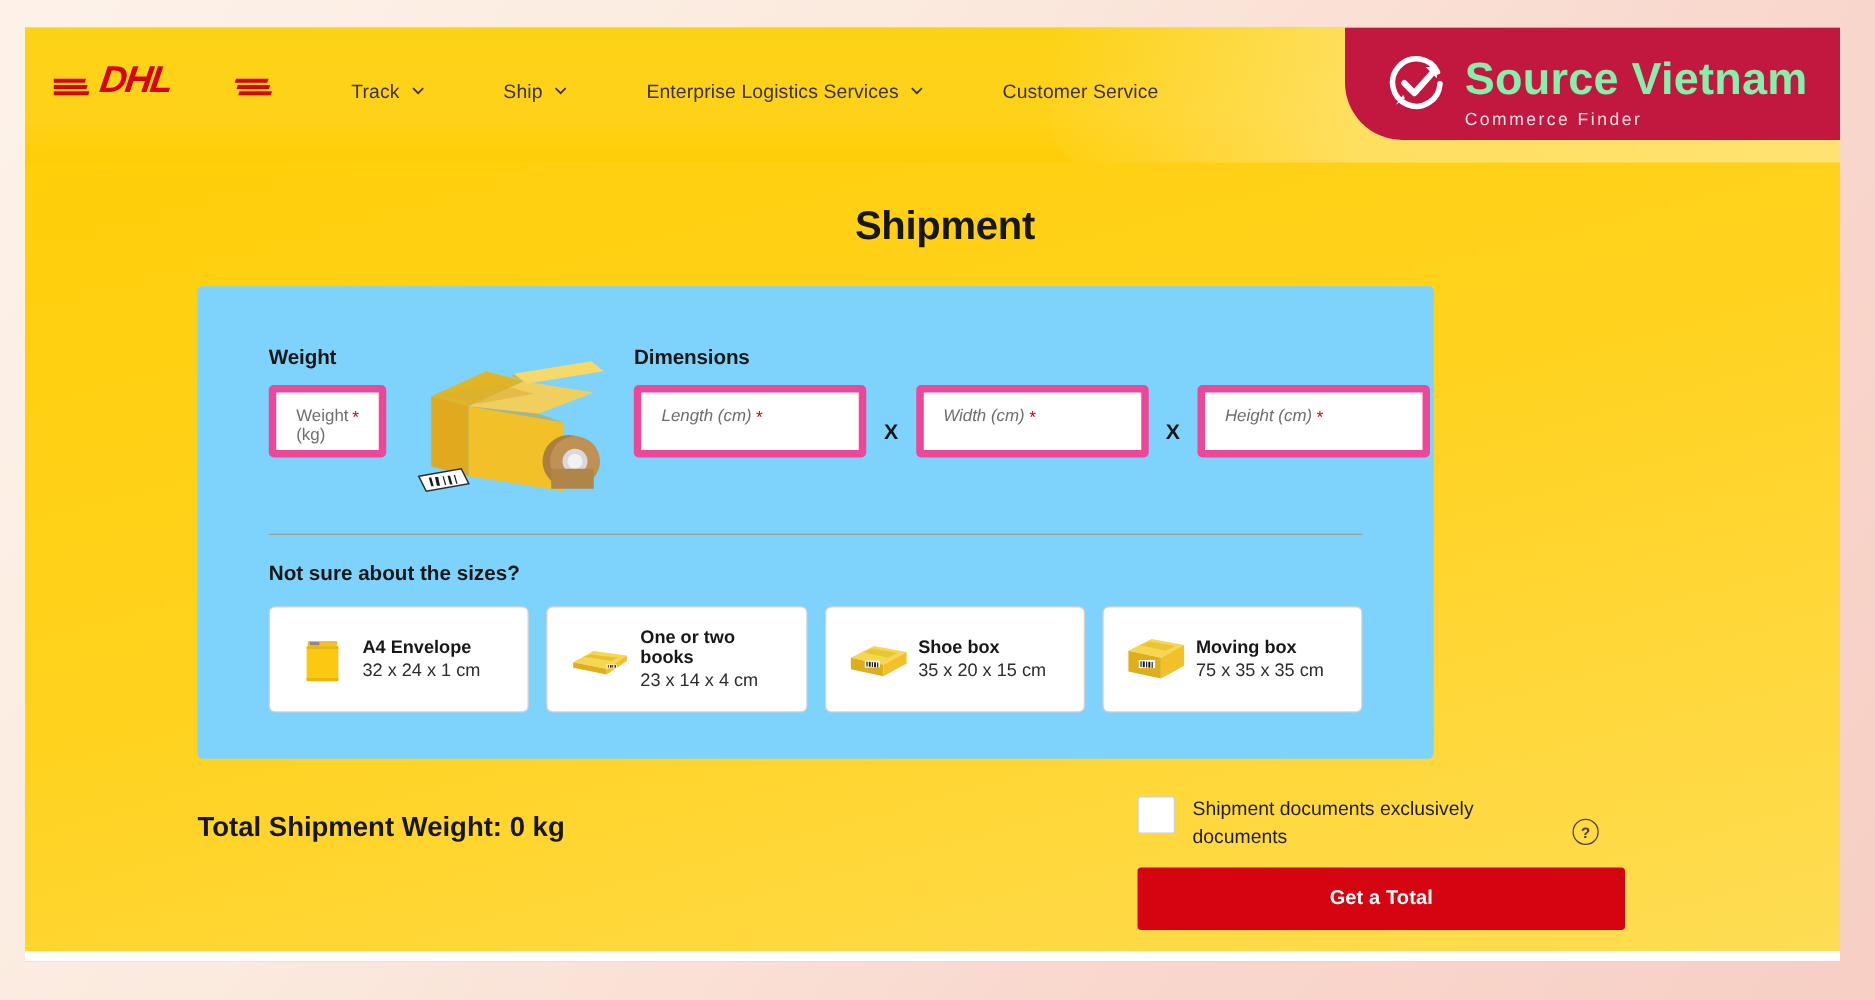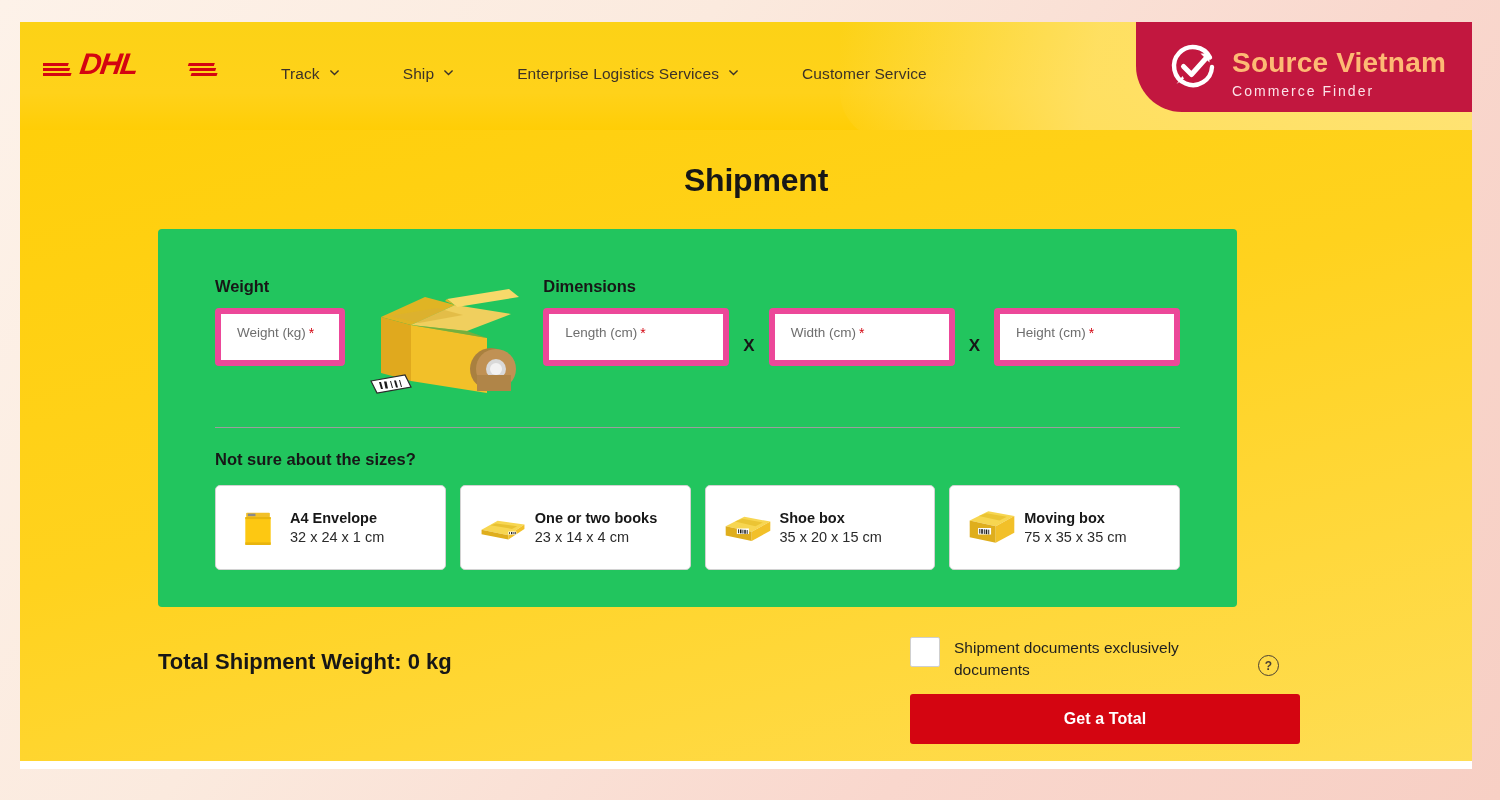--- a/index.html
+++ b/index.html
@@ -119,22 +119,22 @@
     background: #c2173f;
     border-bottom-left-radius: 46px;
     display: flex;
     align-items: center;
     gap: 14px;
     z-index: 8;
   }
   .sv-mark { width: 48px; height: 48px; flex: 0 0 auto; }
   .sv-text { display: flex; flex-direction: column; line-height: 1; }
   .sv-title {
-    color: #fdba74;
-    font-size: 28px;
+    color: #86efac;
+    font-size: 36px;
     font-weight: bold;
     letter-spacing: .2px;
     margin-top: 13px;
   }
   .sv-sub {
     color: #fbe3e8;
     font-size: 14px;
     letter-spacing: 2.0px;
     margin-top: 7px;
   }
@@ -152,23 +152,23 @@
     letter-spacing: -.2px;
     z-index: 4;
     padding-left: 20px;
   }
 
   
   .card {
     position: absolute;
     left: 138px;
     top: 207px;
-    width: 1079px;
+    width: 989px;
     height: 378px;
-    background: #22c55e;
+    background: #7dd3fc;
     border-radius: 4px;
     z-index: 4;
   }
 
   .card-inner { padding: 48px 57px 0 57px; }
 
   .row-top {
     display: flex;
     align-items: flex-start;
   }
@@ -195,21 +195,21 @@
     font-size: 13.5px;
     color: #6e6e6e;
     font-family: "Liberation Sans", sans-serif;
   }
   .req { color: #d40511; margin-left: 3px; font-size: 14px; }
 
   .col-weight { width: 175px; }
   .box-art { width: 168px; height: 112px; margin: 6px 0 0 14px; flex: 0 0 auto; }
   .col-dims { margin-left: 16px; }
   .dims-inputs { display: flex; align-items: center; }
-  .dim-field { width: 186px; }
+  .dim-field { width: 186px; font-style: italic; }
   .xmark {
     font-size: 17px;
     font-weight: bold;
     color: #171717;
     padding: 0 14px;
     margin-top: 18px;
   }
 
   .divider {
     height: 1px;

